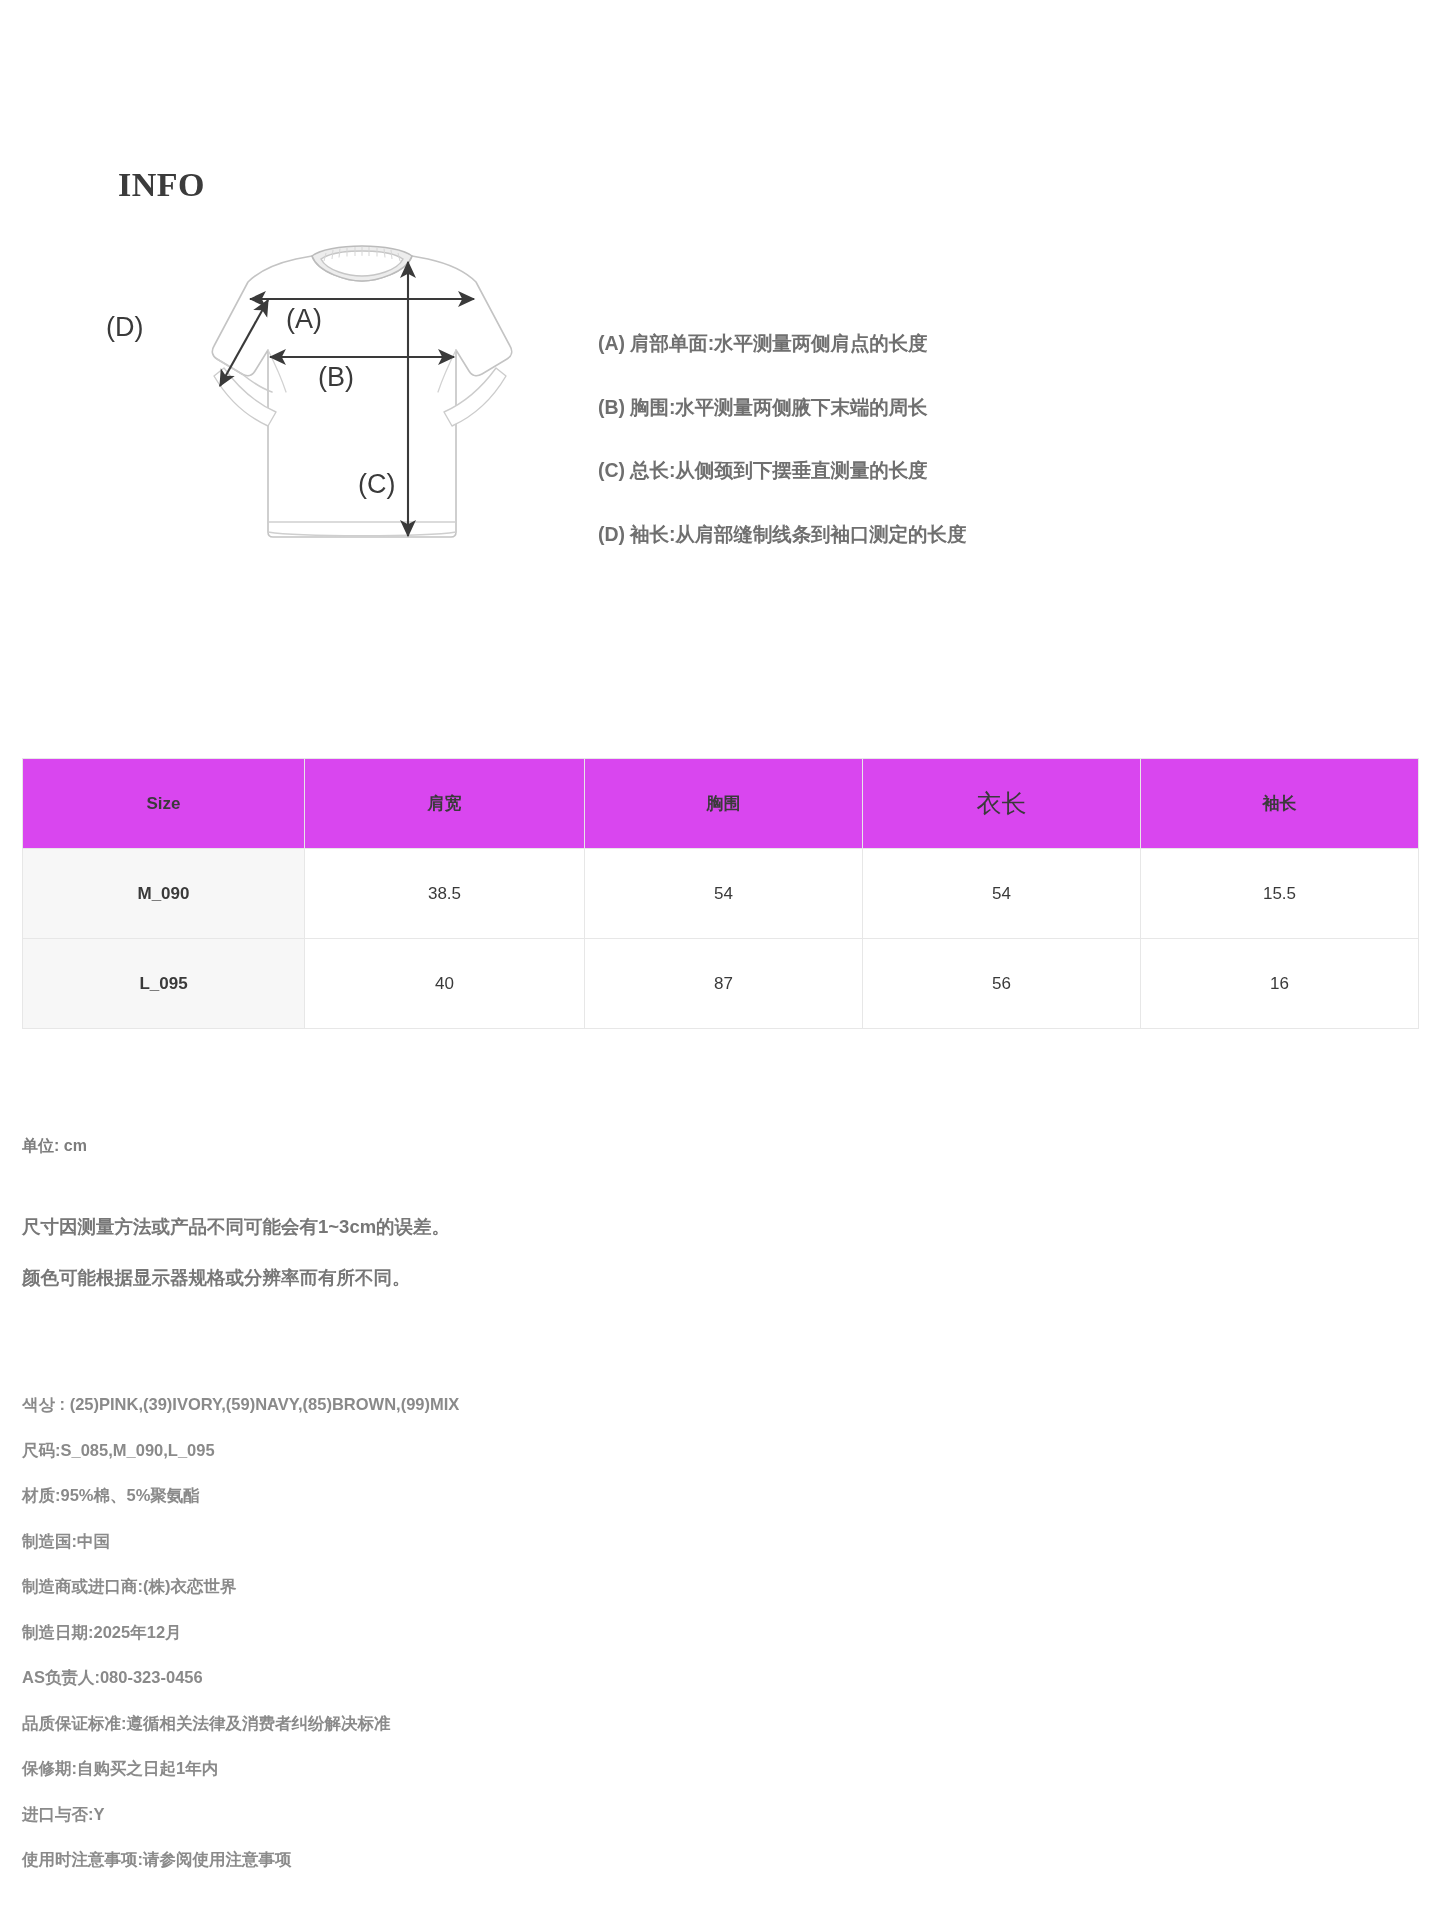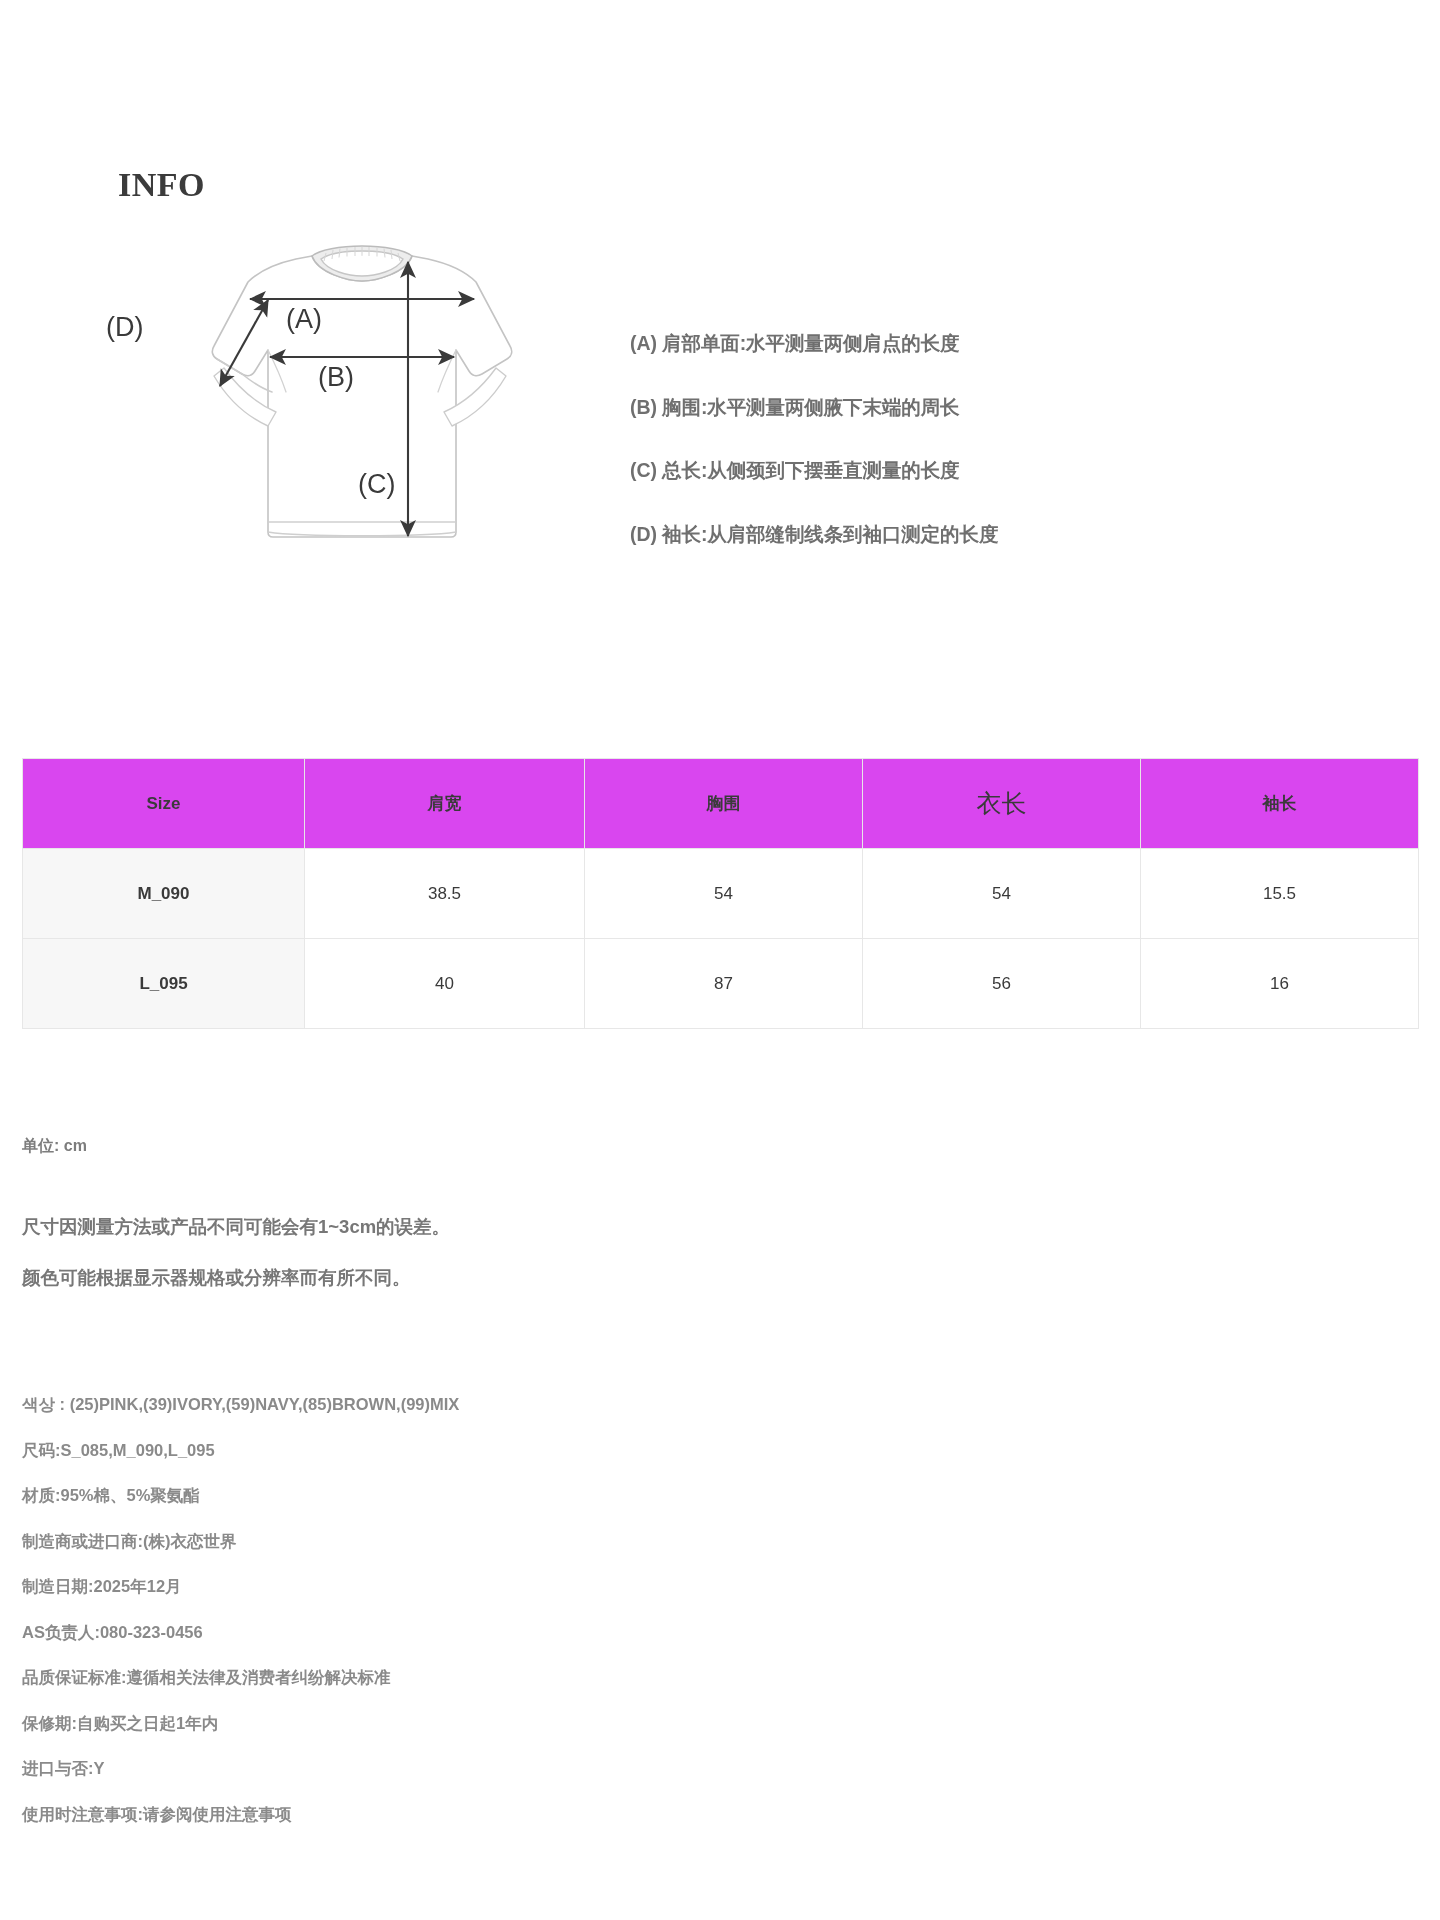--- a/index.html
+++ b/index.html
@@ -55,21 +55,20 @@
     width: 640px;
   }
   .legend-line {
     font-size: 19.5px;
     font-weight: bold;
     color: #6f6f6f;
     line-height: 1;
     margin-bottom: 44px;
     white-space: nowrap;
     letter-spacing: -0.1px;
-    margin-left: 32px;
   }
   .legend-line:last-child { margin-bottom: 0; }
 
   
   .size-table {
     position: absolute;
     left: 22px;
     top: 758px;
     width: 1396px;
     border-collapse: collapse;
@@ -292,20 +291,21 @@
 
   <div class="notes">
     <div class="note-line">尺寸因测量方法或产品不同可能会有1~3cm的误差。</div>
     <div class="note-line">颜色可能根据显示器规格或分辨率而有所不同。</div>
   </div>
 
   <div class="specs">
     <div class="spec-line">색상 : (25)PINK,(39)IVORY,(59)NAVY,(85)BROWN,(99)MIX</div>
     <div class="spec-line">尺码:S_085,M_090,L_095</div>
     <div class="spec-line">材质:95%棉、5%聚氨酯</div>
+    <div class="spec-line">制造国:中国</div>
     <div class="spec-line">制造商或进口商:(株)衣恋世界</div>
     <div class="spec-line">制造日期:2025年12月</div>
     <div class="spec-line">AS负责人:080-323-0456</div>
     <div class="spec-line">品质保证标准:遵循相关法律及消费者纠纷解决标准</div>
     <div class="spec-line">保修期:自购买之日起1年内</div>
     <div class="spec-line">进口与否:Y</div>
     <div class="spec-line">使用时注意事项:请参阅使用注意事项</div>
   </div>
 
 </div>

